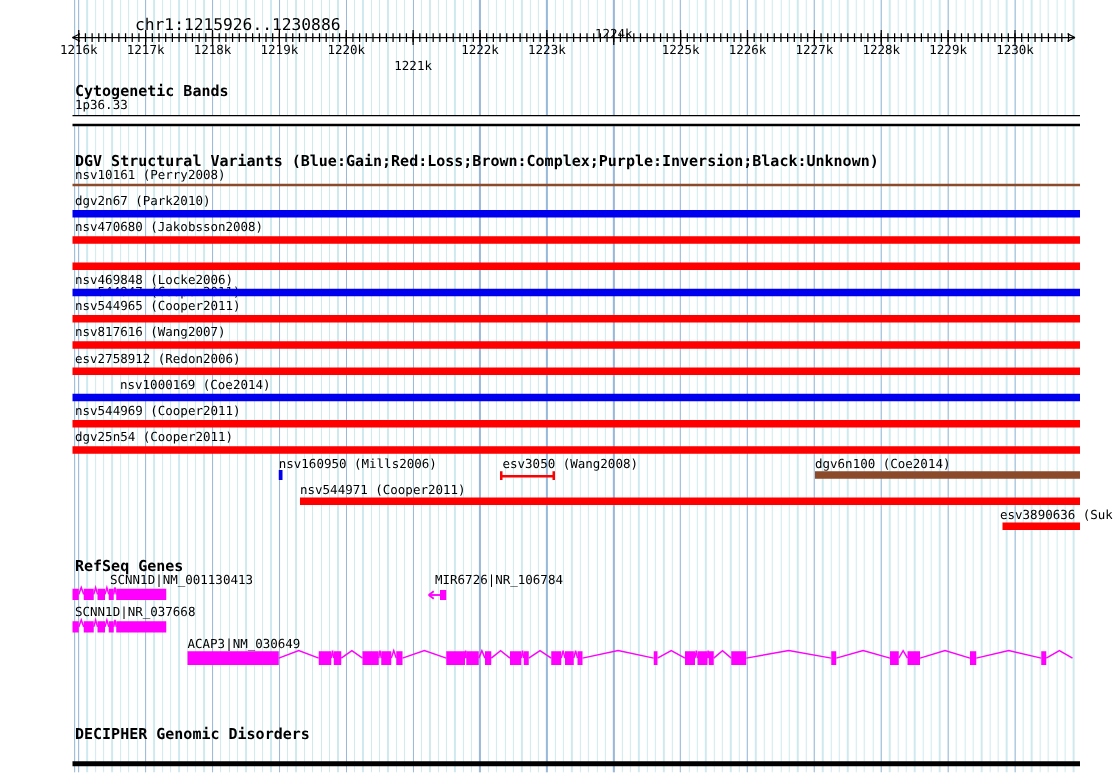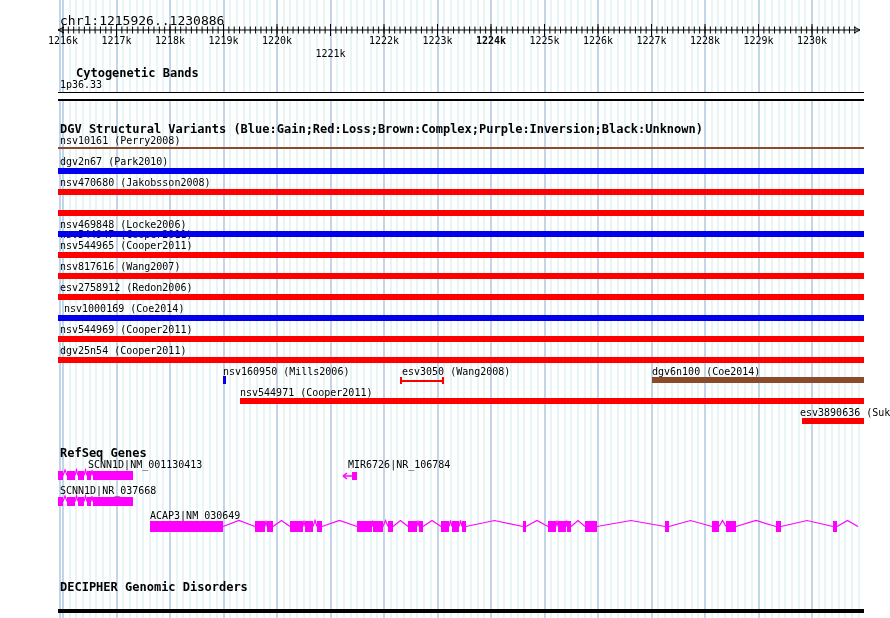--- a/index.html
+++ b/index.html
@@ -4,21 +4,21 @@
 <style>
   html,body{margin:0;padding:0;background:#fff;}
   body{width:890px;height:618px;overflow:hidden;font-family:"DejaVu Sans Mono",monospace;color:#000;}
   .canvas{position:relative;width:890px;height:618px;overflow:hidden;background:#fff;}
   .grid{position:absolute;left:58px;top:0;width:806px;height:618px;
     background-image:
       repeating-linear-gradient(90deg,#9ab9da 0px,#9ab9da 1px,rgba(0,0,0,0) 1px,rgba(0,0,0,0) 53.5px),
       repeating-linear-gradient(90deg,#cfeaee 0px,#cfeaee 1px,rgba(0,0,0,0) 1px,rgba(0,0,0,0) 6.6875px);
     background-position:4.5px 0,4.5px 0;}
   .flabel{position:absolute;font-size:10px;line-height:11px;white-space:pre;}
-  .title{position:absolute;font-size:13px;line-height:13px;white-space:pre;}
+  .title{position:absolute;font-size:13px;line-height:13px;white-space:pre;padding-left:48px;}
   .hdr{position:absolute;font-weight:700;font-size:12px;line-height:12px;white-space:pre;}
   .ticklabel{position:absolute;font-size:10px;line-height:11px;white-space:pre;transform:translateX(-50%);}
   .vbar{position:absolute;}
   .cytoband-bar{position:absolute;left:58px;top:92px;width:806px;height:9px;background:#fff;
     border-top:1px solid #000;border-bottom:2px solid #000;box-sizing:border-box;}
   .decipher-bar{position:absolute;left:58px;top:609px;width:806px;height:4px;background:#000;}
   svg{position:absolute;left:0;top:0;}
 </style>
 </head>
 <body>
@@ -204,30 +204,30 @@
     </svg>
   <div id="tick-labels">
       <div class="ticklabel" style="left: 63px; top: 35px;">1216k</div>
       <div class="ticklabel" style="left: 116.5px; top: 35px;">1217k</div>
       <div class="ticklabel" style="left: 170px; top: 35px;">1218k</div>
       <div class="ticklabel" style="left: 223.5px; top: 35px;">1219k</div>
       <div class="ticklabel" style="left: 277px; top: 35px;">1220k</div>
       <div class="ticklabel" style="left: 330.5px; top: 35px; margin-top: 13px;">1221k</div>
       <div class="ticklabel" style="left: 384px; top: 35px;">1222k</div>
       <div class="ticklabel" style="left: 437.5px; top: 35px;">1223k</div>
-      <div class="ticklabel" style="left: 491px; top: 35px; font-weight: bold;">1224k</div>
+      <div class="ticklabel" style="left: 491px; top: 22px;">1224k</div>
       <div class="ticklabel" style="left: 544.5px; top: 35px;">1225k</div>
       <div class="ticklabel" style="left: 598px; top: 35px;">1226k</div>
       <div class="ticklabel" style="left: 651.5px; top: 35px;">1227k</div>
       <div class="ticklabel" style="left: 705px; top: 35px;">1228k</div>
       <div class="ticklabel" style="left: 758.5px; top: 35px;">1229k</div>
       <div class="ticklabel" style="left: 812px; top: 35px;">1230k</div>
     </div>
 
-  <div class="hdr" style="left:76px;top:67px;text-align:right;">Cytogenetic Bands</div>
+  <div class="hdr" style="left:60px;top:67px;text-align:right;">Cytogenetic Bands</div>
   <div class="flabel" style="left:60px;top:79px;">1p36.33</div>
   <div class="cytoband-bar"></div>
 
   <div class="hdr" style="left:60px;top:123px;">DGV Structural Variants (Blue:Gain;Red:Loss;Brown:Complex;Purple:Inversion;Black:Unknown)</div>
   <div id="variants">
       <div class="flabel" style="left: 60px; top: 135px;">nsv10161 (Perry2008)</div>
       <div class="vbar" style="left: 58px; top: 147px; width: 806px; height: 2px; background: rgb(139, 74, 42);"></div>
       <div class="flabel" style="left: 60px; top: 156px;">dgv2n67 (Park2010)</div>
       <div class="vbar" style="left: 58px; top: 168px; width: 806px; height: 6px; background: rgb(0, 0, 238);"></div>
       <div class="flabel" style="left: 60px; top: 177px;">nsv470680 (Jakobsson2008)</div>
@@ -235,21 +235,21 @@
       <div class="flabel" style="left: 60px; top: 198px; margin-top: 31px;">nsv544947 (Cooper2011)</div>
       <div class="vbar" style="left: 58px; top: 210px; width: 806px; height: 6px; background: rgb(255, 0, 0);"></div>
       <div class="flabel" style="left: 60px; top: 219px;">nsv469848 (Locke2006)</div>
       <div class="vbar" style="left: 58px; top: 231px; width: 806px; height: 6px; background: rgb(0, 0, 238);"></div>
       <div class="flabel" style="left: 60px; top: 240px;">nsv544965 (Cooper2011)</div>
       <div class="vbar" style="left: 58px; top: 252px; width: 806px; height: 6px; background: rgb(255, 0, 0);"></div>
       <div class="flabel" style="left: 60px; top: 261px;">nsv817616 (Wang2007)</div>
       <div class="vbar" style="left: 58px; top: 273px; width: 806px; height: 6px; background: rgb(255, 0, 0);"></div>
       <div class="flabel" style="left: 60px; top: 282px;">esv2758912 (Redon2006)</div>
       <div class="vbar" style="left: 58px; top: 294px; width: 806px; height: 6px; background: rgb(255, 0, 0);"></div>
-      <div class="flabel" style="left: 64px; top: 303px;">nsv1000169 (Coe2014)</div>
+      <div class="flabel" style="left: 76px; top: 303px; padding-left: 20px;">nsv1000169 (Coe2014)</div>
       <div class="vbar" style="left: 58px; top: 315px; width: 806px; height: 6px; background: rgb(0, 0, 238);"></div>
       <div class="flabel" style="left: 60px; top: 324px;">nsv544969 (Cooper2011)</div>
       <div class="vbar" style="left: 58px; top: 336px; width: 806px; height: 6px; background: rgb(255, 0, 0);"></div>
       <div class="flabel" style="left: 60px; top: 345px;">dgv25n54 (Cooper2011)</div>
       <div class="vbar" style="left: 58px; top: 357px; width: 806px; height: 6px; background: rgb(255, 0, 0);"></div>
       <div class="flabel" style="left: 223px; top: 366px;">nsv160950 (Mills2006)</div>
       <div class="vbar" style="left: 223px; top: 376px; width: 3px; height: 8px; background: rgb(0, 0, 238);"></div>
       <div class="flabel" style="left: 402px; top: 366px;">esv3050 (Wang2008)</div>
       <div style="position: absolute; left: 400px; top: 377px; width: 44px; height: 7px;">
         <div style="position: absolute; left: 0px; top: 2.5px; width: 100%; height: 2px; background: rgb(255, 0, 0);"></div>

